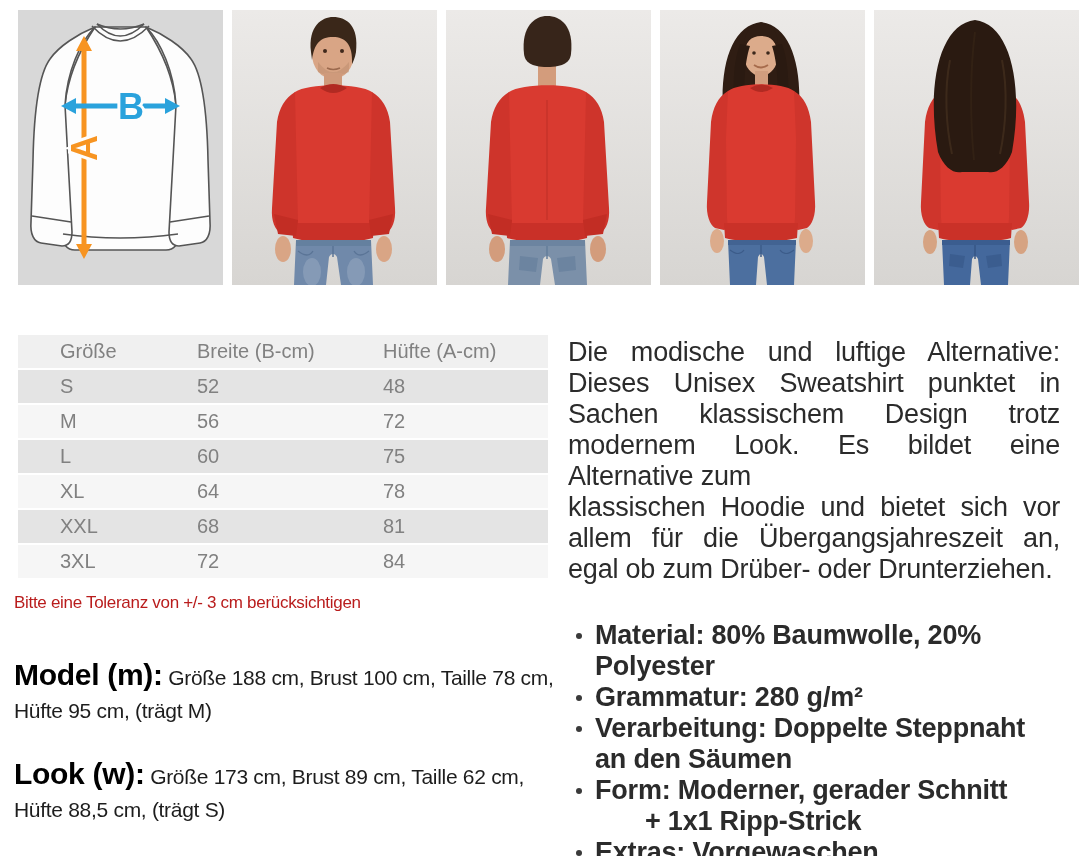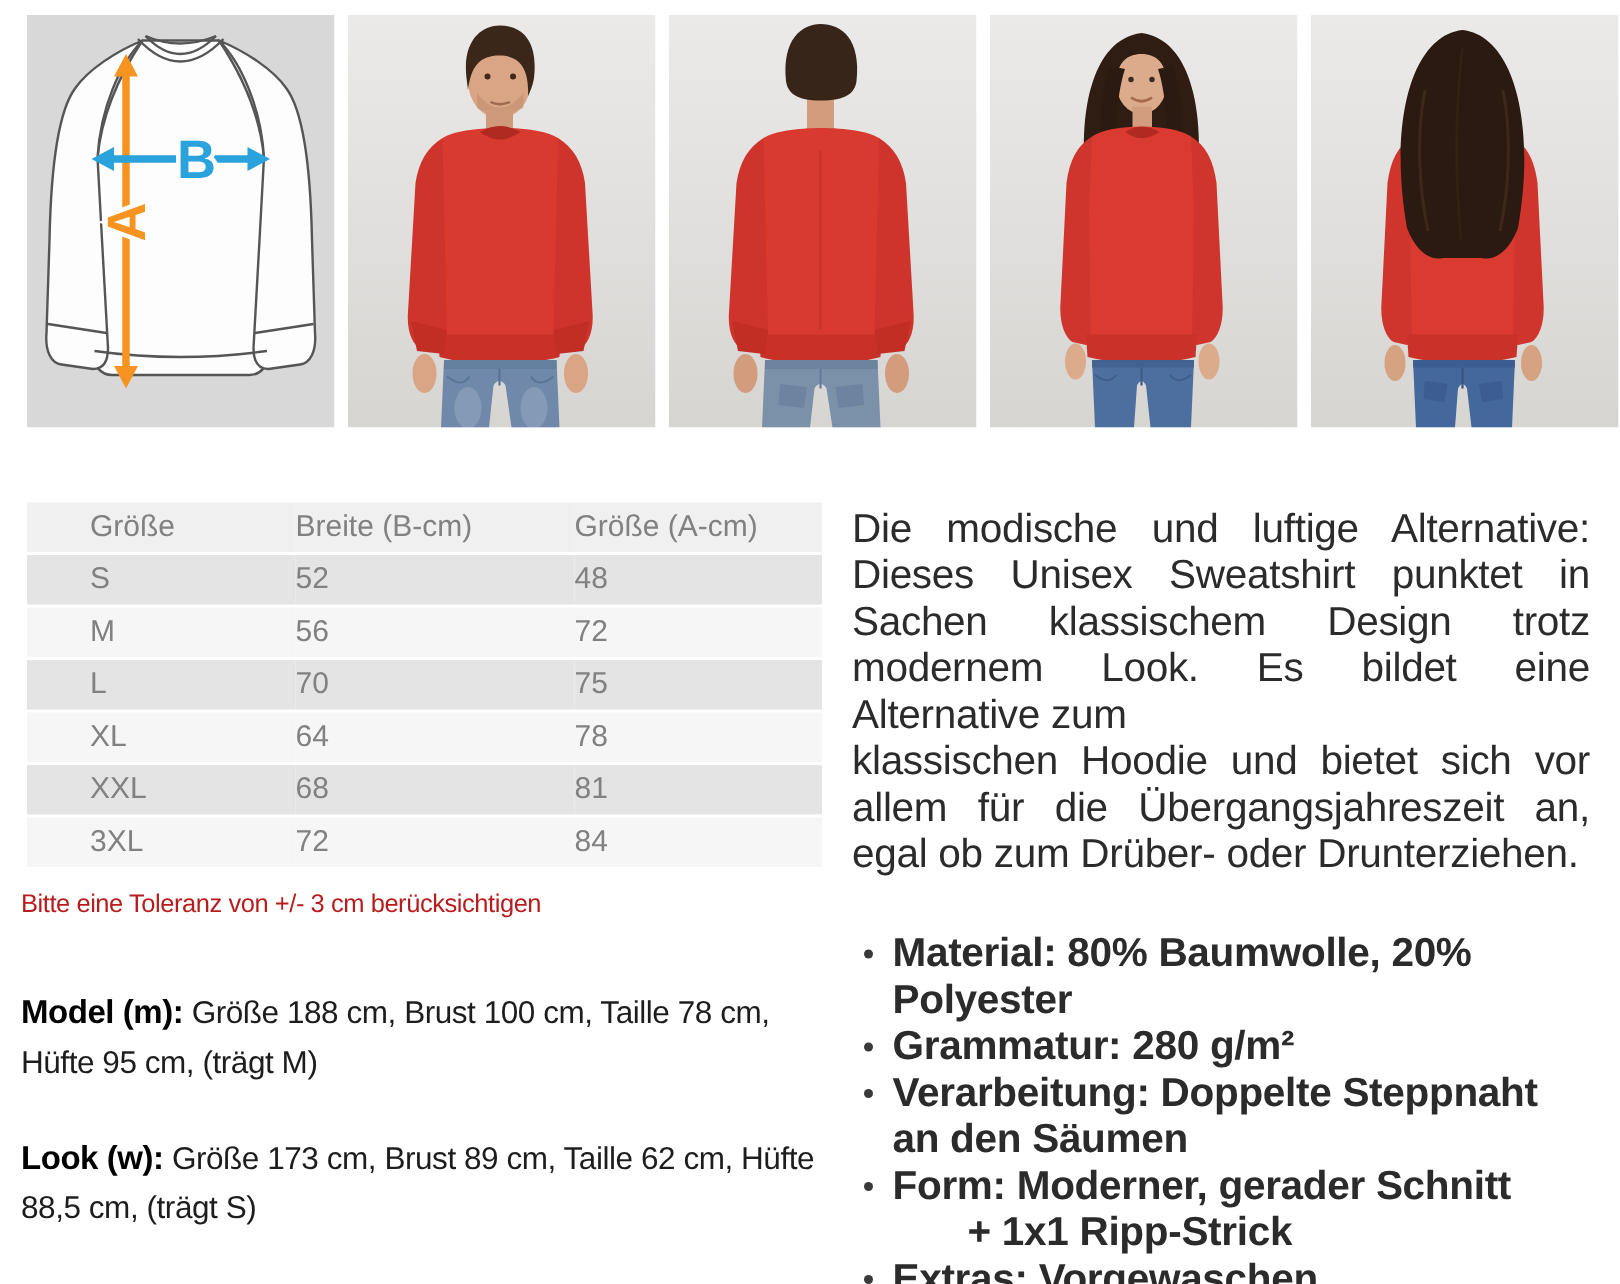--- a/index.html
+++ b/index.html
@@ -14,21 +14,21 @@
   table.sizes{border-collapse:separate;border-spacing:0 2px;width:530px;margin-left:4px;
               color:#818181;font-size:20px;}
   table.sizes th,table.sizes td{height:33px;font-weight:400;text-align:left;padding:0;}
   table.sizes th:first-child,table.sizes td:first-child{padding-left:42px;width:137px;}
   table.sizes th:nth-child(2),table.sizes td:nth-child(2){width:186px;}
   table.sizes thead tr{background:#f0f0f0;}
   table.sizes tbody tr:nth-child(odd){background:#e4e4e4;}
   table.sizes tbody tr:nth-child(even){background:#f6f6f6;}
   .tolerance{margin:13px 0 0 0;font-size:17px;letter-spacing:-0.3px;color:#b91c1c;}
   .model{margin:0;font-size:21px;line-height:33px;letter-spacing:-0.3px;color:#1d1d1d;width:545px;}
-  .model .mlabel{font-weight:700;font-size:22px;color:#000;}
+  .model .mlabel{font-weight:700;font-size:30px;color:#000;}
   .model.m1{margin-top:45px;}
   .model.m2{margin-top:30px;}
   
   .right-col{position:absolute;left:568px;top:337px;width:492px;font-size:27px;
              letter-spacing:-0.2px;color:#2b2b2b;}
   .desc div{text-align:justify;line-height:31px;}
   .details{margin-top:35px;font-weight:bold;}
   .detail{position:relative;padding-left:27px;line-height:31px;}
   .detail .dtext{white-space:pre-wrap;}
   .detail.bulleted::before{content:"";position:absolute;left:8px;top:13px;width:6px;height:6px;
@@ -218,37 +218,37 @@
       </svg>
     </div>
   </div>
 
   <div class="left-col">
     <table class="sizes">
       <thead>
         <tr>
           <th>Größe</th>
           <th>Breite (B-cm)</th>
-          <th>Größe (A-cm)</th>
+          <th>Hüfte (A-cm)</th>
         </tr>
       </thead>
       <tbody>
         <tr>
           <td>S</td>
           <td>52</td>
           <td>48</td>
         </tr>
         <tr>
           <td>M</td>
           <td>56</td>
           <td>72</td>
         </tr>
         <tr>
           <td>L</td>
-          <td>70</td>
+          <td>60</td>
           <td>75</td>
         </tr>
         <tr>
           <td>XL</td>
           <td>64</td>
           <td>78</td>
         </tr>
         <tr>
           <td>XXL</td>
           <td>68</td>

